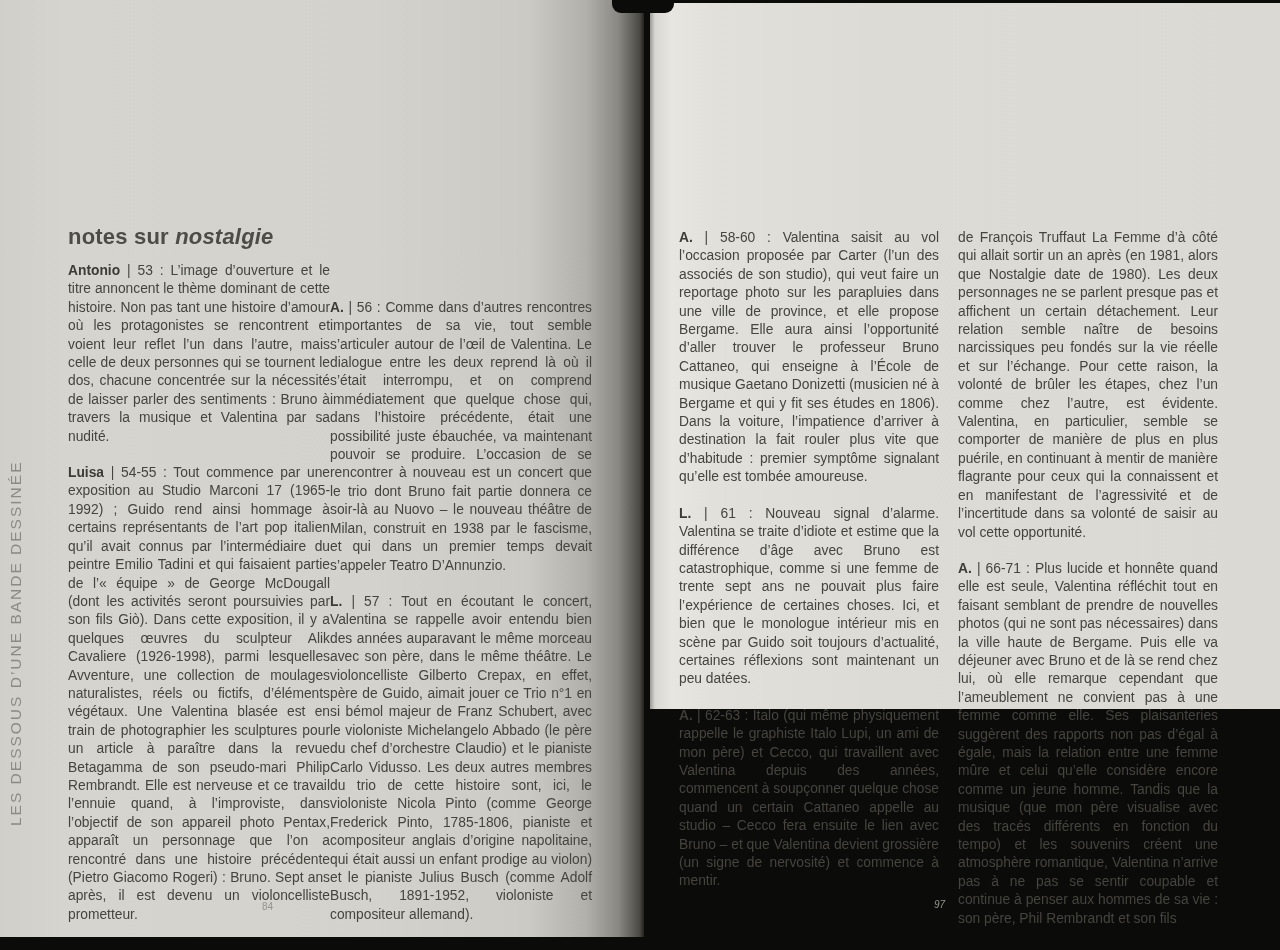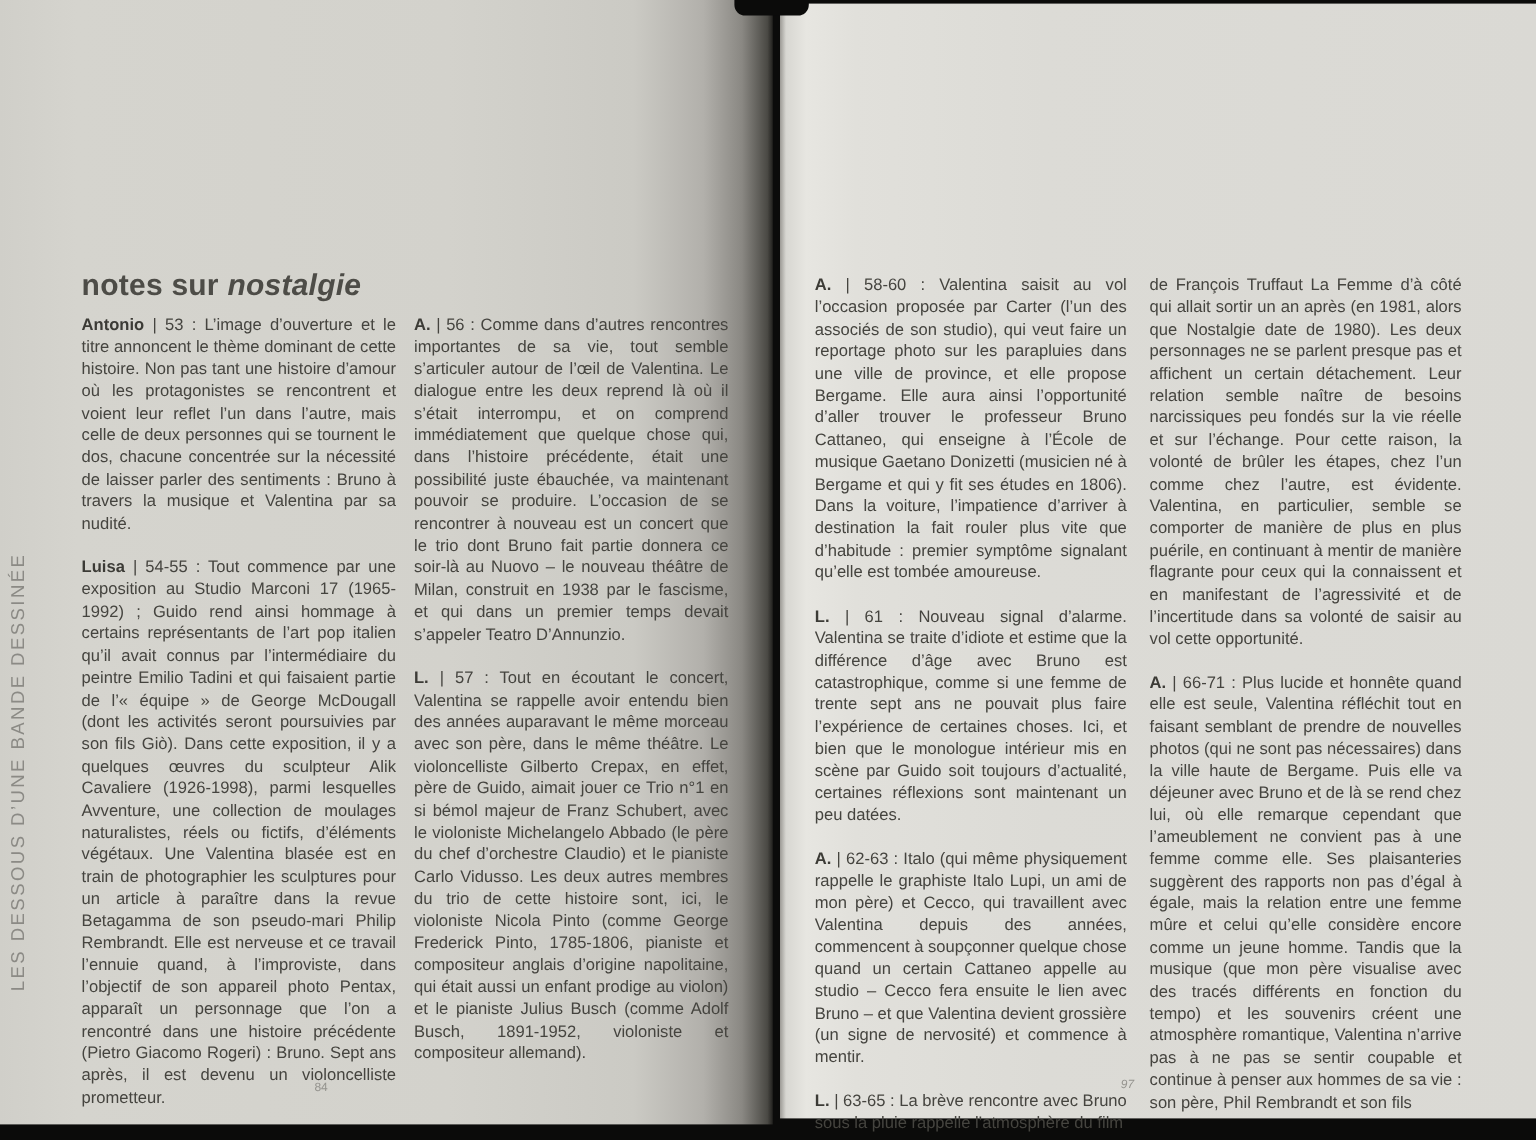--- a/index.html
+++ b/index.html
@@ -7,39 +7,39 @@
     width:1280px;height:950px;position:relative;overflow:hidden;
     background:#0b0b0a;
     font-family:"Liberation Sans","DejaVu Sans",sans-serif;
   }
   .page{position:absolute;}
   .page-left{
     left:0;top:0;width:644px;height:937px;
     background:linear-gradient(90deg,#d0cfc9 0%,#d5d4ce 10%,#d3d2cc 58%,#cbcac4 82%,#b2b0ab 91%,#8a8883 96%,#4a4944 99.3%,#22211e 100%);
   }
   .page-right{
-    left:650px;top:3px;width:630px;height:929px;
+    left:650px;top:3px;width:630px;height:706px;
     background:linear-gradient(90deg,#9c9a95 0%,#d8d7d2 0.8%,#e7e6e1 3.5%,#e1e0db 10%,#dcdbd6 35%,#dad9d4 100%);
   }
   .gutter-notch{
     position:absolute;left:612px;top:0;width:62px;height:13px;
     background:#0b0b0a;border-radius:0 0 9px 9px;
   }
   .spine-title{
     position:absolute;left:7px;top:248px;height:578px;
     writing-mode:vertical-rl;transform:rotate(180deg);
     font-size:15.5px;letter-spacing:2px;color:#8b8a85;white-space:nowrap;
   }
   .page-title{
     position:absolute;left:68px;top:224px;margin:0;
-    font-size:25px;font-weight:bold;color:#4d4c47;letter-spacing:0.2px;
+    font-size:22px;font-weight:bold;color:#4d4c47;letter-spacing:0.2px;
   }
   .page-title .it{font-style:italic;}
   .cols{position:absolute;display:flex;}
-  .cols-left{left:68px;top:262px;gap:15px;}
+  .cols-left{left:68px;top:262px;align-items:flex-end;}
   .cols-right{left:29px;top:226px;gap:19px;}
   .col{width:262px;}
   .cols-right .col{width:260px;}
   .note{
     margin:0 0 18px 0;
     font-size:13.8px;line-height:18.4px;
     text-align:justify;color:#45443f;
   }
   .note .spk{font-weight:bold;color:#3c3b36;}
   .note .it{}
@@ -70,21 +70,20 @@
 
     <div class="pageno">84</div>
   </div>
 
   <div class="page page-right">
     <div class="cols cols-right">
       <div class="col">
           <p class="note"><span class="spk">A.</span><span> | 58-60 : </span><span>Valentina saisit au vol l’occasion proposée par Carter (l’un des associés de son studio), qui veut faire un reportage photo sur les parapluies dans une ville de province, et elle propose Bergame. Elle aura ainsi l’opportunité d’aller trouver le professeur Bruno Cattaneo, qui enseigne à l’École de musique Gaetano Donizetti (musicien né à Bergame et qui y fit ses études en 1806). Dans la voiture, l’impatience d’arriver à destination la fait rouler plus vite que d’habitude : premier symptôme signalant qu’elle est tombée amoureuse.</span></p>
           <p class="note"><span class="spk">L.</span><span> | 61 : </span><span>Nouveau signal d’alarme. Valentina se traite d’idiote et estime que la différence d’âge avec Bruno est catastrophique, comme si une femme de trente sept ans ne pouvait plus faire l’expérience de certaines choses. Ici, et bien que le monologue intérieur mis en scène par Guido soit toujours d’actualité, certaines réflexions sont maintenant un peu datées.</span></p>
           <p class="note"><span class="spk">A.</span><span> | 62-63 : </span><span>Italo (qui même physiquement rappelle le graphiste Italo Lupi, un ami de mon père) et Cecco, qui travaillent avec Valentina depuis des années, commencent à soupçonner quelque chose quand un certain Cattaneo appelle au studio – Cecco fera ensuite le lien avec Bruno – et que Valentina devient grossière (un signe de nervosité) et commence à mentir.</span></p>
-          <p class="note"><span class="spk">L.</span><span> | 63-65 : </span><span>La brève rencontre avec Bruno sous la pluie rappelle l’atmosphère du film</span></p>
         </div>
       <div class="col">
           <p class="note"><span>de François Truffaut </span><span class="it">La Femme d’à côté</span><span> qui allait sortir un an après (en 1981, alors que </span><span class="it">Nostalgie</span><span> date de 1980). Les deux personnages ne se parlent presque pas et affichent un certain détachement. Leur relation semble naître de besoins narcissiques peu fondés sur la vie réelle et sur l’échange. Pour cette raison, la volonté de brûler les étapes, chez l’un comme chez l’autre, est évidente. Valentina, en particulier, semble se comporter de manière de plus en plus puérile, en continuant à mentir de manière flagrante pour ceux qui la connaissent et en manifestant de l’agressivité et de l’incertitude dans sa volonté de saisir au vol cette opportunité.</span></p>
           <p class="note"><span class="spk">A.</span><span> | 66-71 : </span><span>Plus lucide et honnête quand elle est seule, Valentina réfléchit tout en faisant semblant de prendre de nouvelles photos (qui ne sont pas nécessaires) dans la ville haute de Bergame. Puis elle va déjeuner avec Bruno et de là se rend chez lui, où elle remarque cependant que l’ameublement ne convient pas à une femme comme elle. Ses plaisanteries suggèrent des rapports non pas d’égal à égale, mais la relation entre une femme mûre et celui qu’elle considère encore comme un jeune homme. Tandis que la musique (que mon père visualise avec des tracés différents en fonction du tempo) et les souvenirs créent une atmosphère romantique, Valentina n’arrive pas à ne pas se sentir coupable et continue à penser aux hommes de sa vie : son père, Phil Rembrandt et son fils</span></p>
         </div>
     </div>
 
     <div class="pageno">97</div>
   </div>
 

